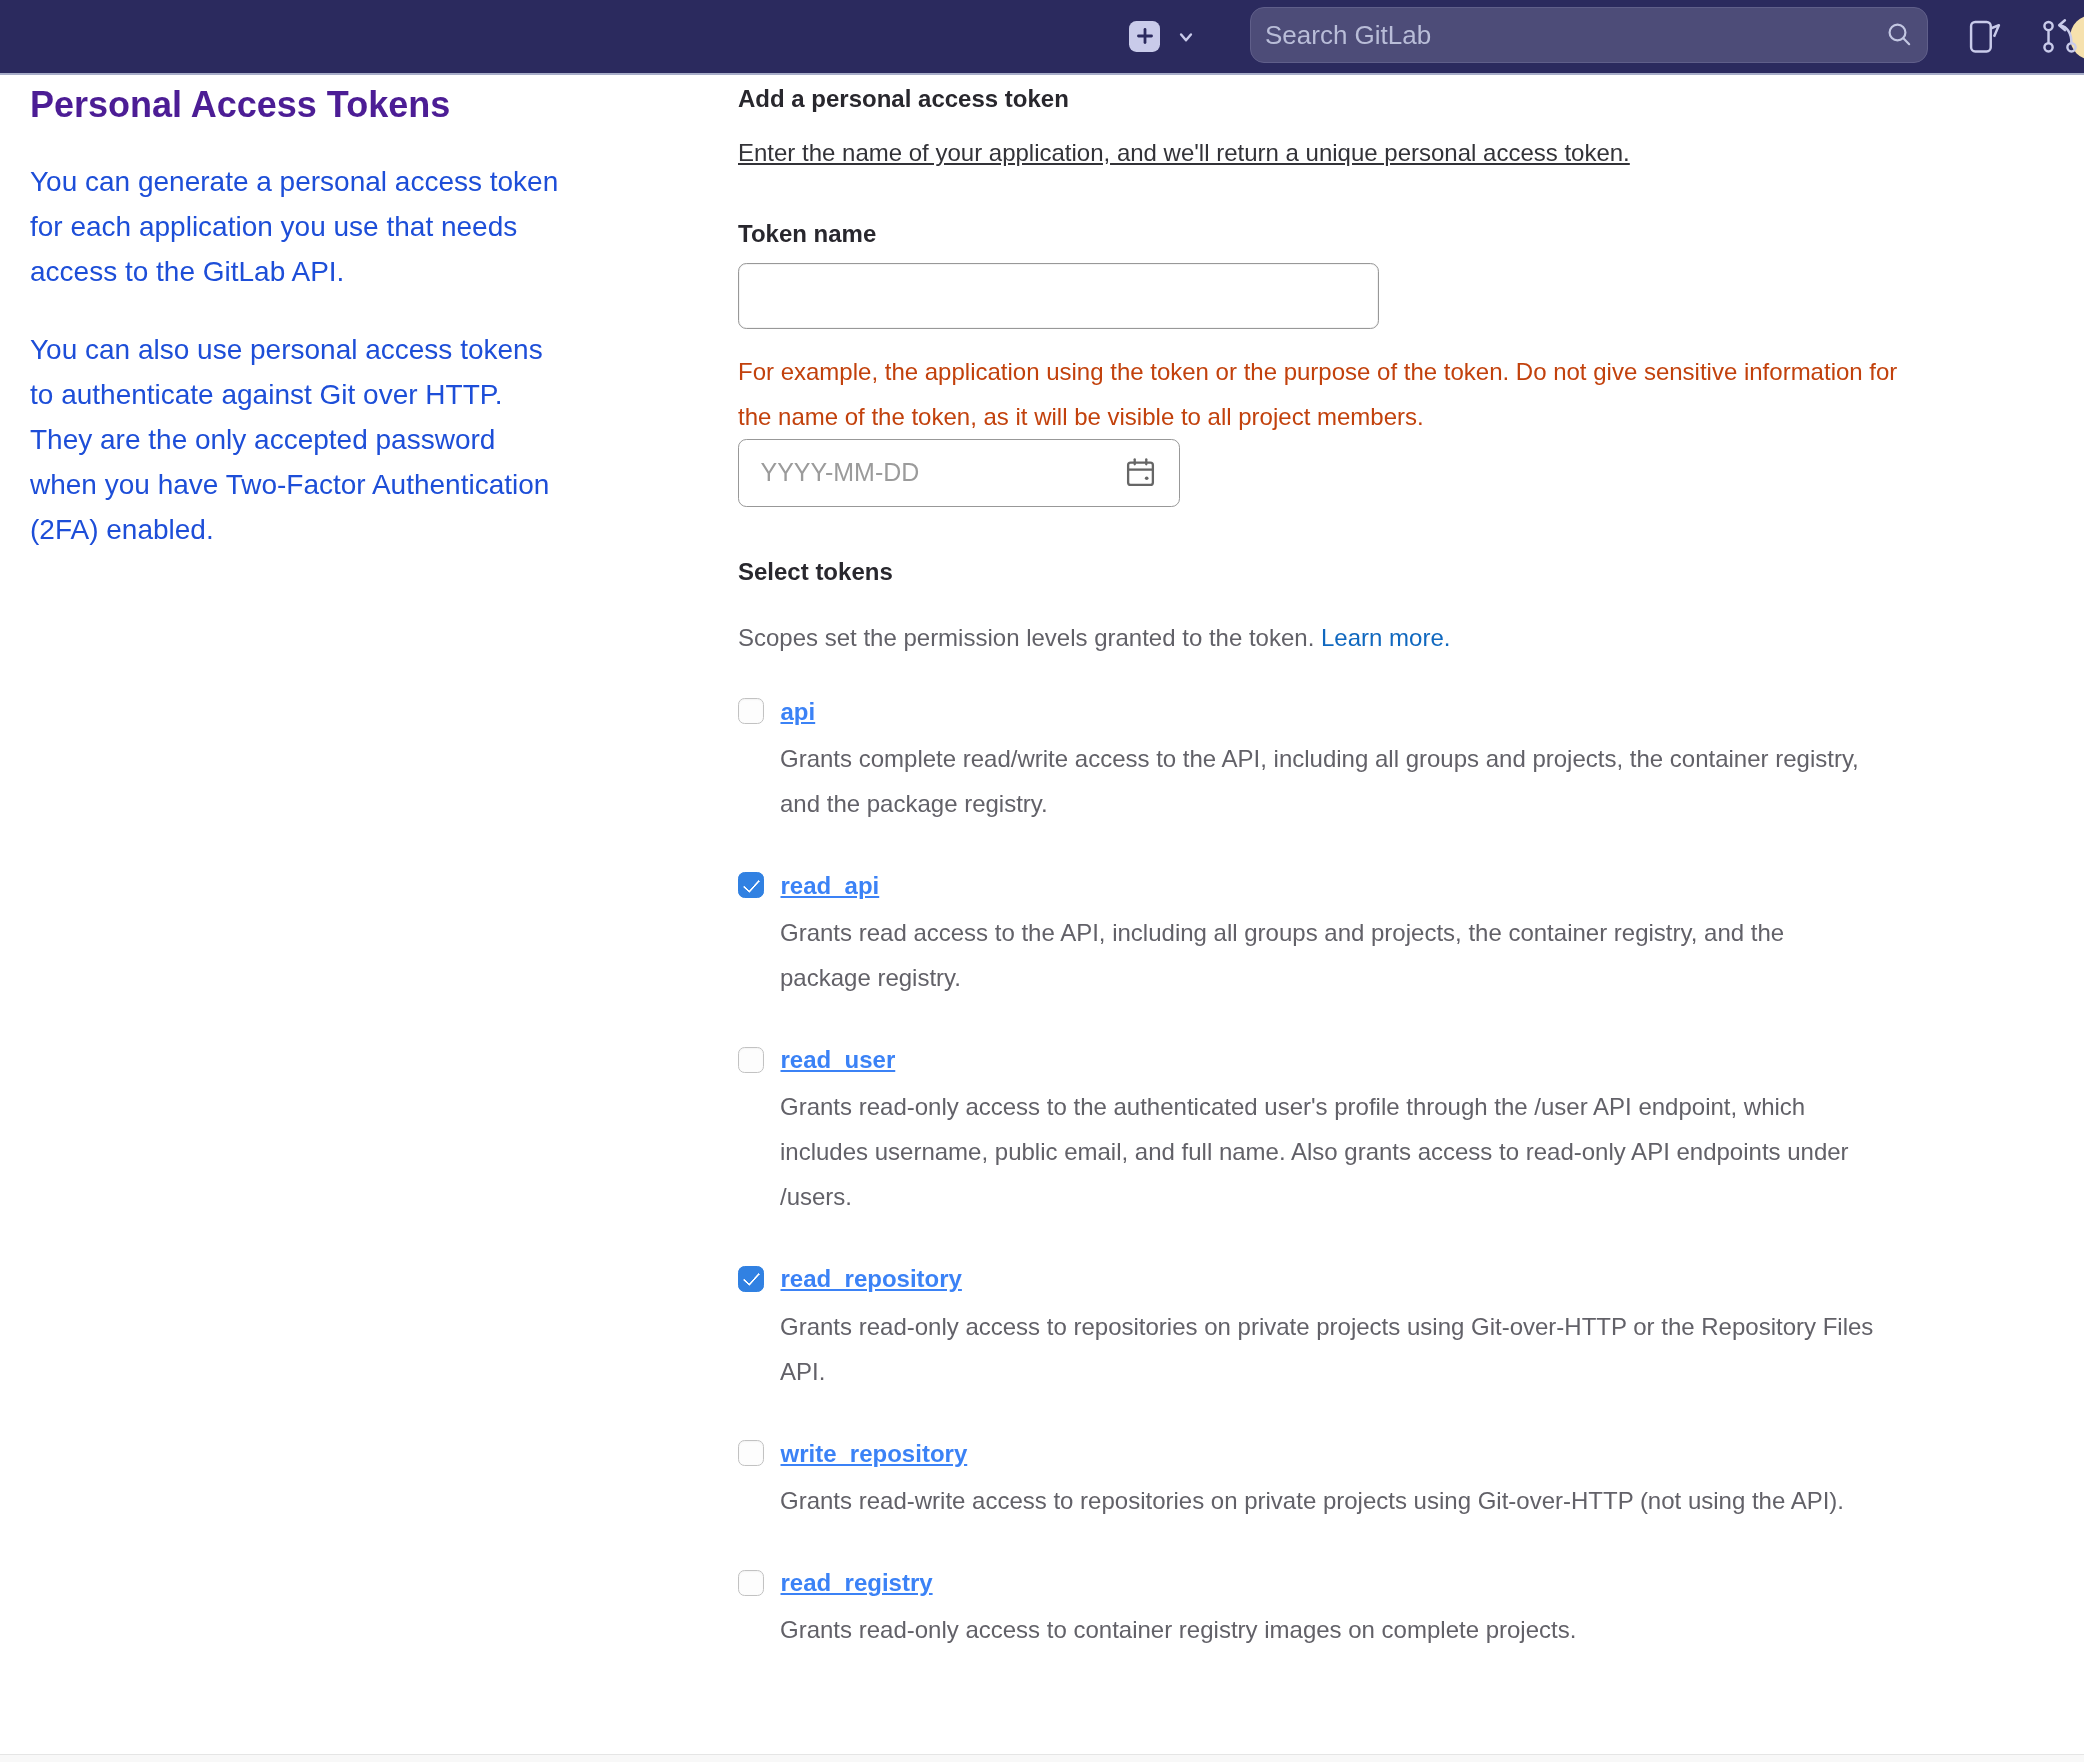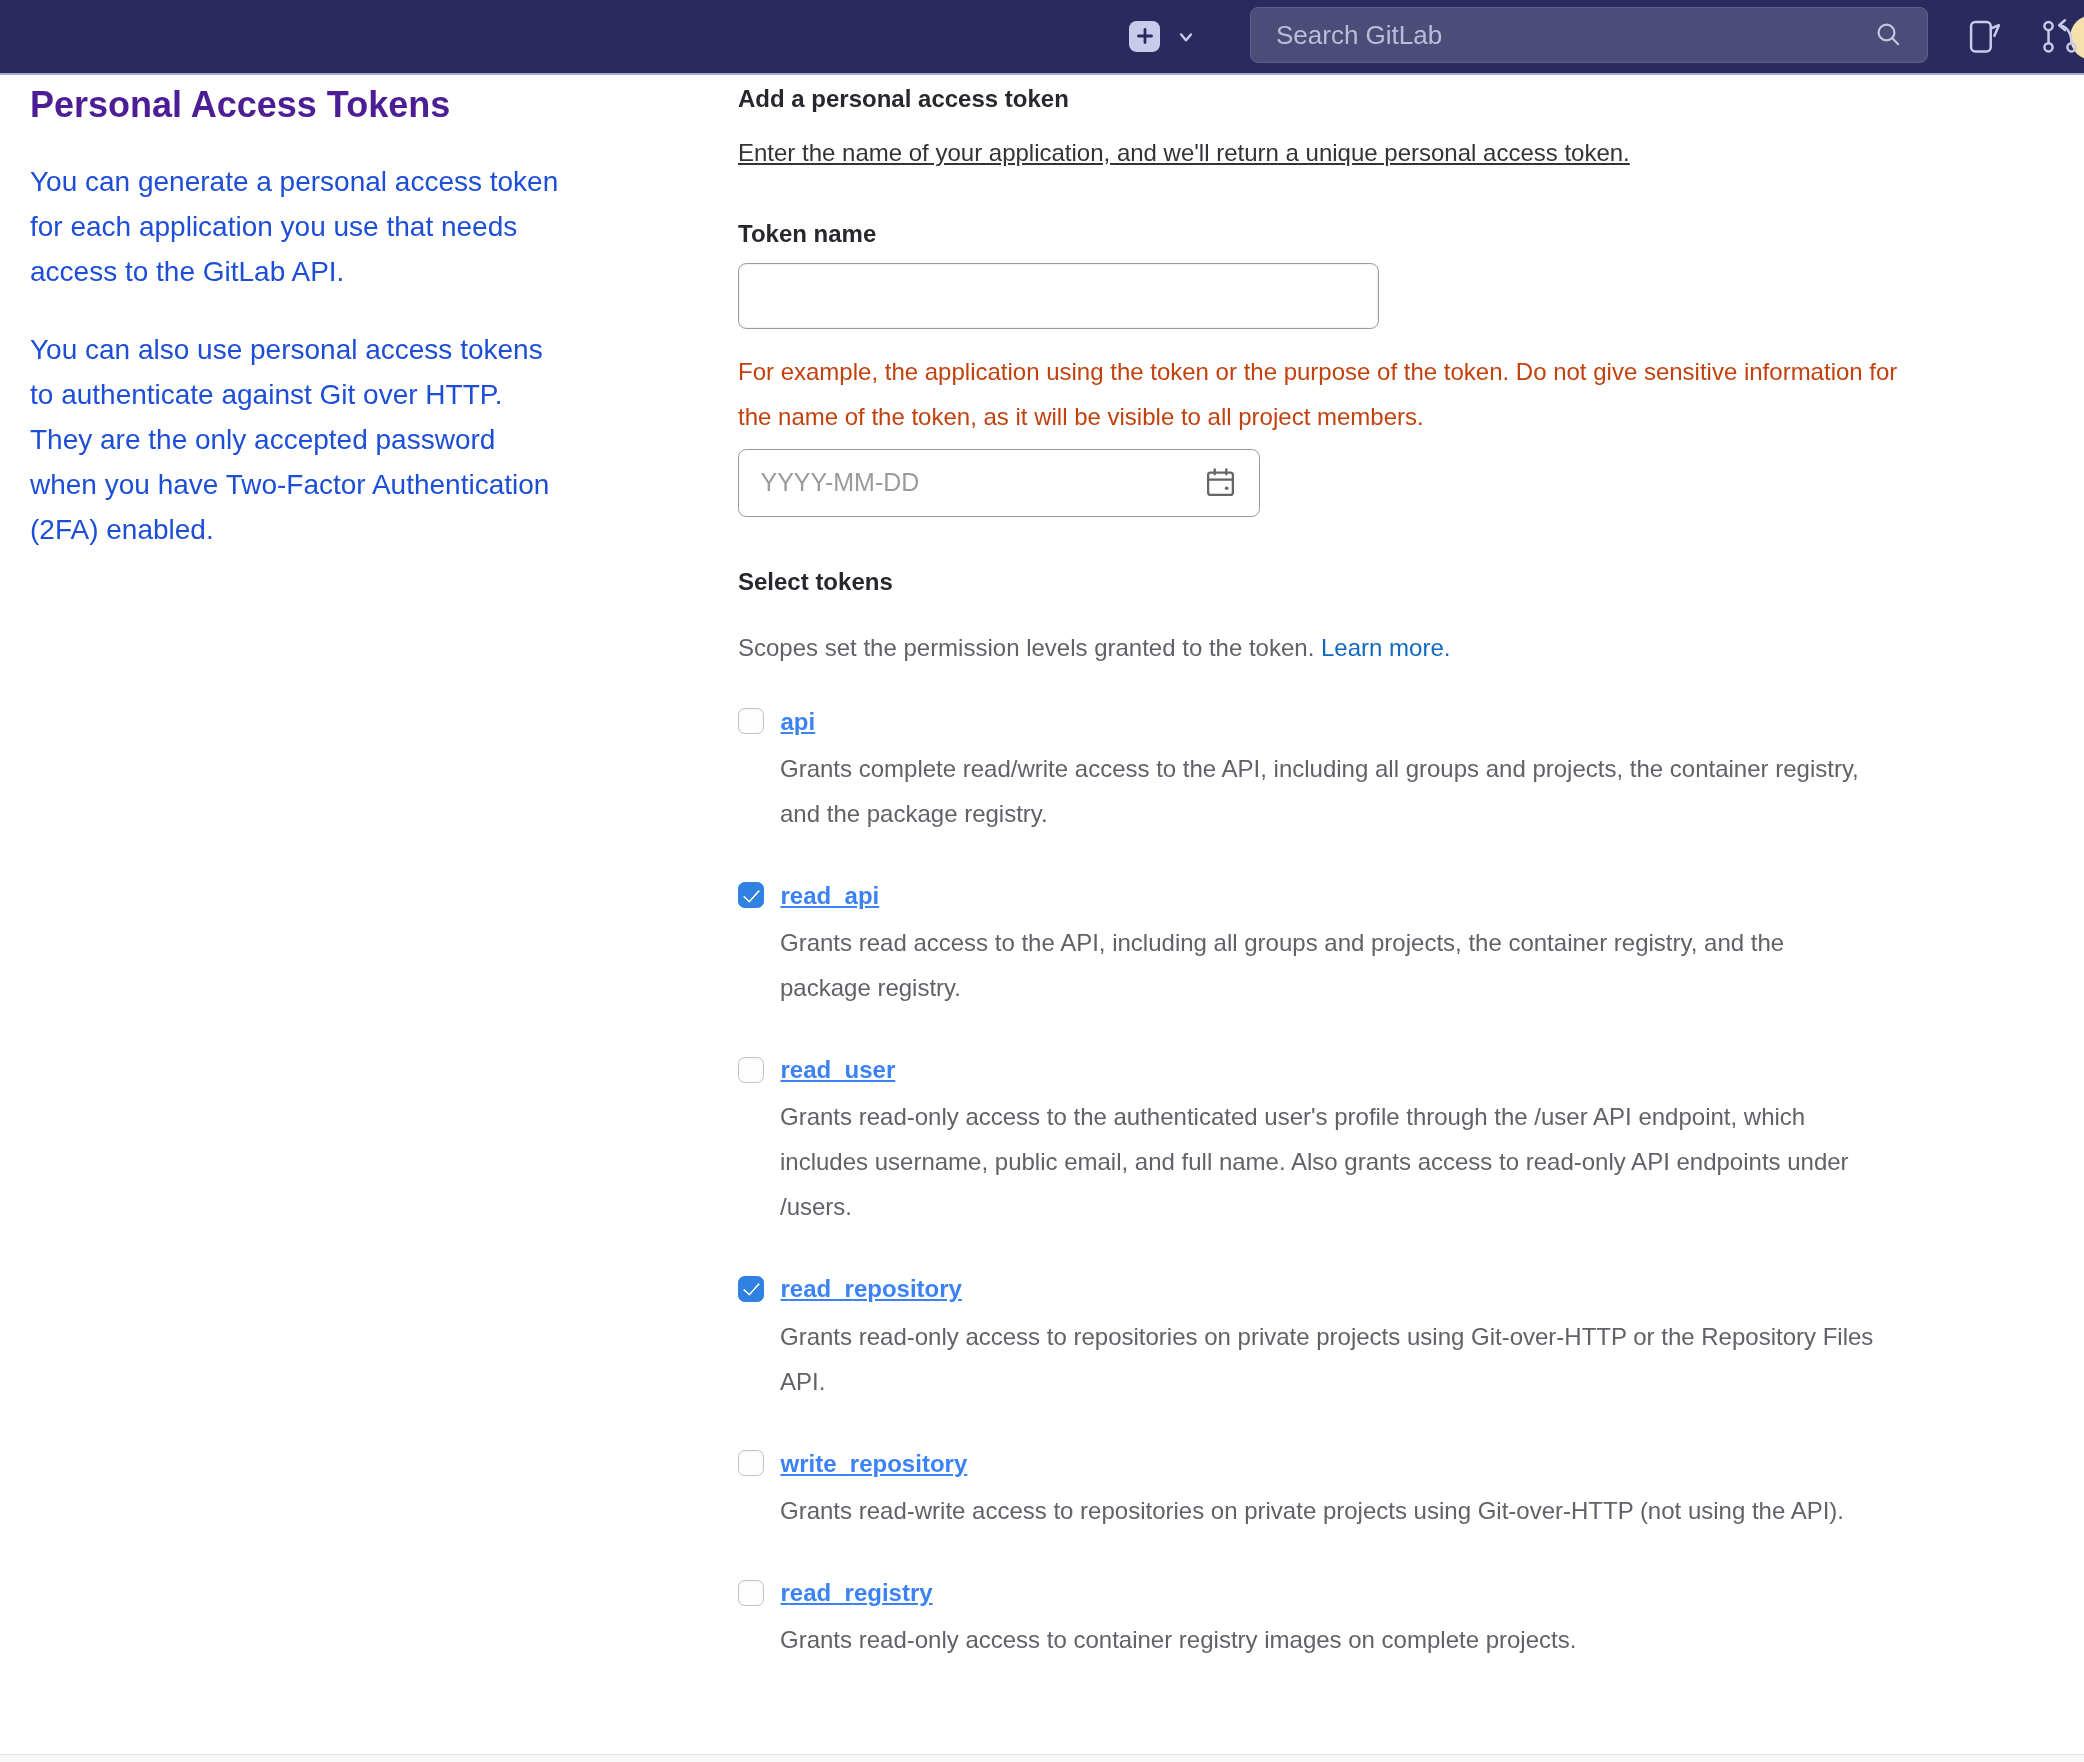--- a/index.html
+++ b/index.html
@@ -28,24 +28,24 @@
   }
   .nav-chevron {
     position: absolute; left: 1177px; top: 28px;
     width: 18px; height: 18px;
   }
   .search-box {
     position: absolute; left: 1250px; top: 7.4px;
     width: 678px; height: 56px;
     background: #4d4c78;
     border: 0.8px solid #605f8a;
-    border-radius: 8px;
+    border-radius: 14px;
     display: flex; align-items: center;
     box-sizing: border-box;
-    padding: 0 23px;
+    padding: 0 12px;
   }
   .search-box input {
     flex: 1;
     background: transparent;
     border: none; outline: none;
     font-family: "Liberation Sans", sans-serif;
     font-size: 26px;
     color: #e8eaf8;
   }
   .search-box input::placeholder { color: #b9bdd8; opacity: 1; }
@@ -111,22 +111,21 @@
     background: #fff;
   }
   .help-text {
     margin: 20px 0 0 0;
     max-width: 1190px;
     font-size: 24px; line-height: 45px;
     color: #c2410c;
   }
   .date-wrap {
     position: relative;
-    margin-top: 10px;
-    width: 522px; height: 68px;
+    width: 442px; height: 68px;
   }
   .date-wrap input {
     width: 100%; height: 100%;
     box-sizing: border-box;
     border: 0.8px solid #989898;
     border-radius: 8.3px;
     font-family: "Liberation Sans", sans-serif;
     font-size: 25px; color: #333;
     padding: 0 74px 0 21.5px;
     outline: none;

